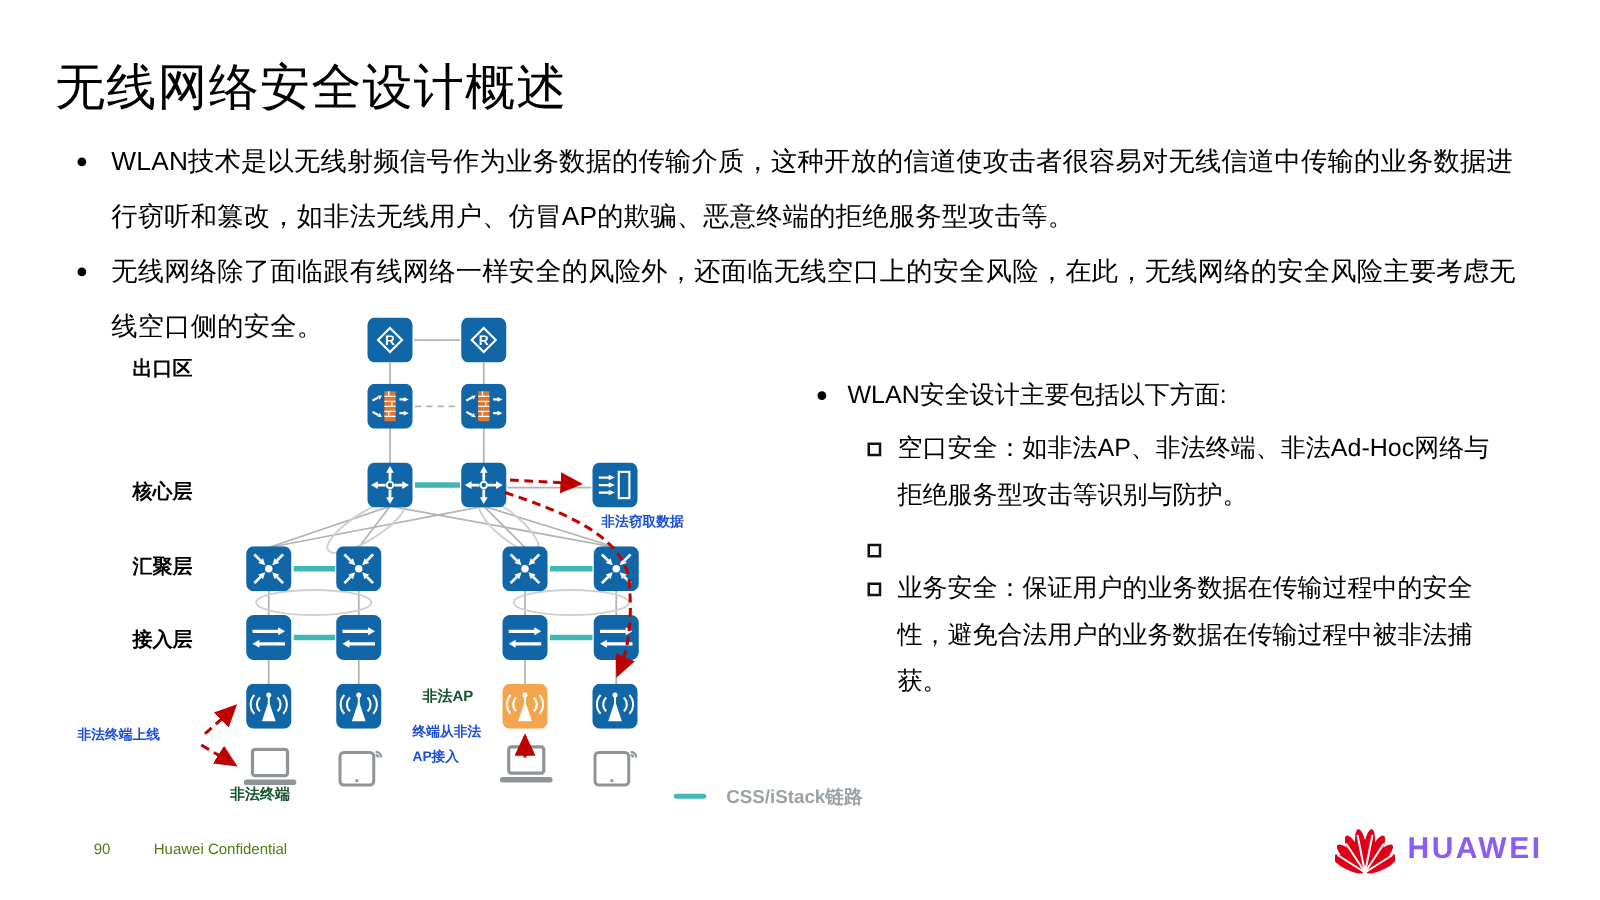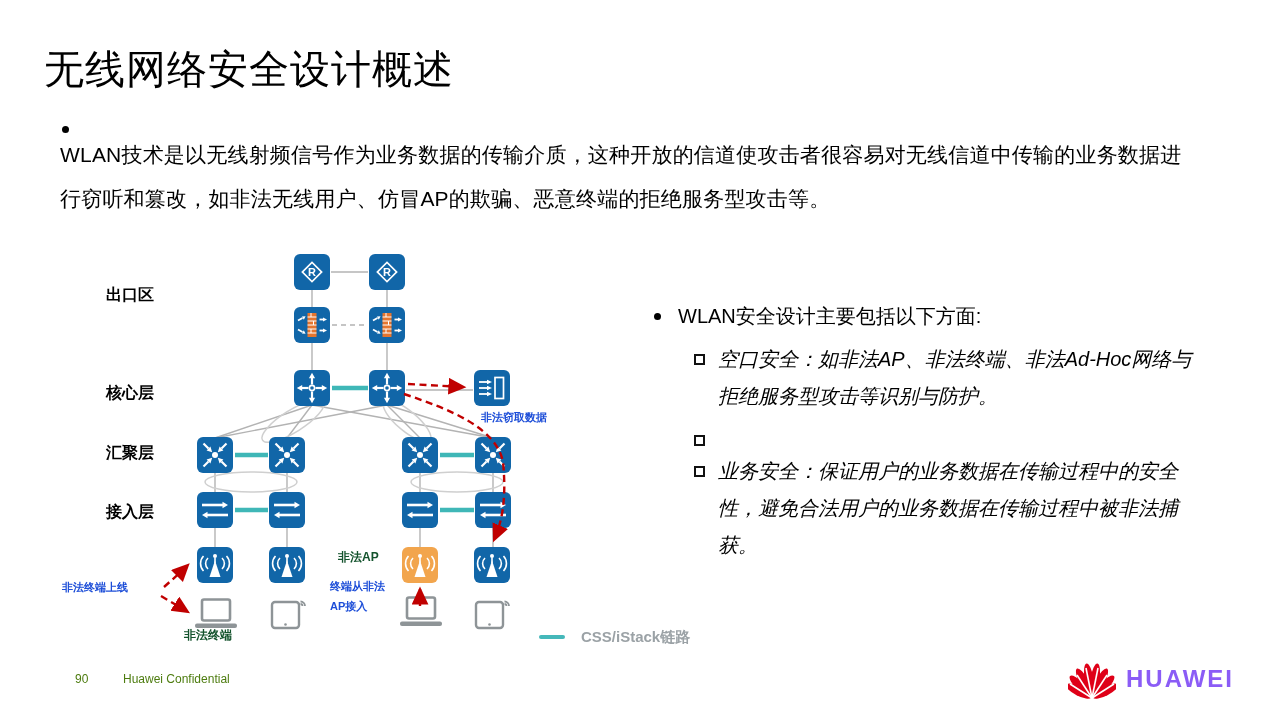--- a/index.html
+++ b/index.html
@@ -3,29 +3,29 @@
 <meta charset="utf-8">
 <style>
   html,body{margin:0;padding:0;background:#fff;}
   .slide{position:relative;width:1280px;height:720px;background:#fff;overflow:hidden;
          font-family:"Liberation Sans","DejaVu Sans",sans-serif;color:#000;}
   .abs{position:absolute;}
   
   .title{left:44px;top:42px;font-size:40px;font-weight:500;letter-spacing:1px;white-space:nowrap;}
   
   .top-bullets{left:60px;top:108px;width:1165px;}
-  .bullet{display:flex;flex-direction:column;}
+  .bullet{display:flex;}
   .bullet .dot{flex:0 0 auto;width:7px;height:7px;border-radius:50%;background:#000;margin:18px 20px 0 2px;}
   .bullet .btext{font-size:21px;line-height:44px;letter-spacing:.2px;width:1140px;}
   
   .right-panel{left:652px;top:298px;width:585px;}
   .rp-head{display:flex;}
   .rp-head .dot{flex:0 0 auto;width:7px;height:7px;border-radius:50%;background:#000;margin:15px 17px 0 2px;}
   .rp-head .btext{font-size:20px;line-height:37px;}
-  .rp-items{margin:6px 0 0 42px;font-style:italic;}
+  .rp-items{margin:6px 0 0 42px;}
   .rp-item{display:flex;margin-bottom:7px;}
   .rp-item .sq{flex:0 0 auto;width:7px;height:7px;border:2px solid #111;margin:13px 13px 0 0;}
   .rp-item .btext{font-size:20px;line-height:37px;width:478px;}
   
   .zone{font-size:16px;color:#000;white-space:nowrap;}
   .ann-red{font-size:11px;color:#1d4ed8;white-space:nowrap;}
   .ann-red.wrap{white-space:normal;line-height:20px;}
   .ann-black{font-size:12px;font-weight:bold;color:#14532d;white-space:nowrap;}
   .legend-line{width:26px;height:4px;background:#45B8BA;border-radius:2px;}
   .legend-label{font-size:15px;color:#9BA2A6;white-space:nowrap;}
@@ -162,20 +162,24 @@
       </symbol>
     </defs>
   </svg>
 
   <div class="abs title">无线网络安全设计概述</div>
 
   <div class="abs top-bullets">
     <div class="bullet">
       <span class="dot"></span>
       <span class="btext">WLAN技术是以无线射频信号作为业务数据的传输介质，这种开放的信道使攻击者很容易对无线信道中传输的业务数据进行窃听和篡改，如非法无线用户、仿冒AP的欺骗、恶意终端的拒绝服务型攻击等。</span>
+    </div>
+    <div class="bullet">
+      <span class="dot"></span>
+      <span class="btext">无线网络除了面临跟有线网络一样安全的风险外，还面临无线空口上的安全风险，在此，无线网络的安全风险主要考虑无线空口侧的安全。</span>
     </div>
   </div>
 
   <div class="abs right-panel">
     <div class="rp-head">
       <span class="dot"></span>
       <span class="btext">WLAN安全设计主要包括以下方面:</span>
     </div>
     <div class="rp-items">
       <div class="rp-item">

